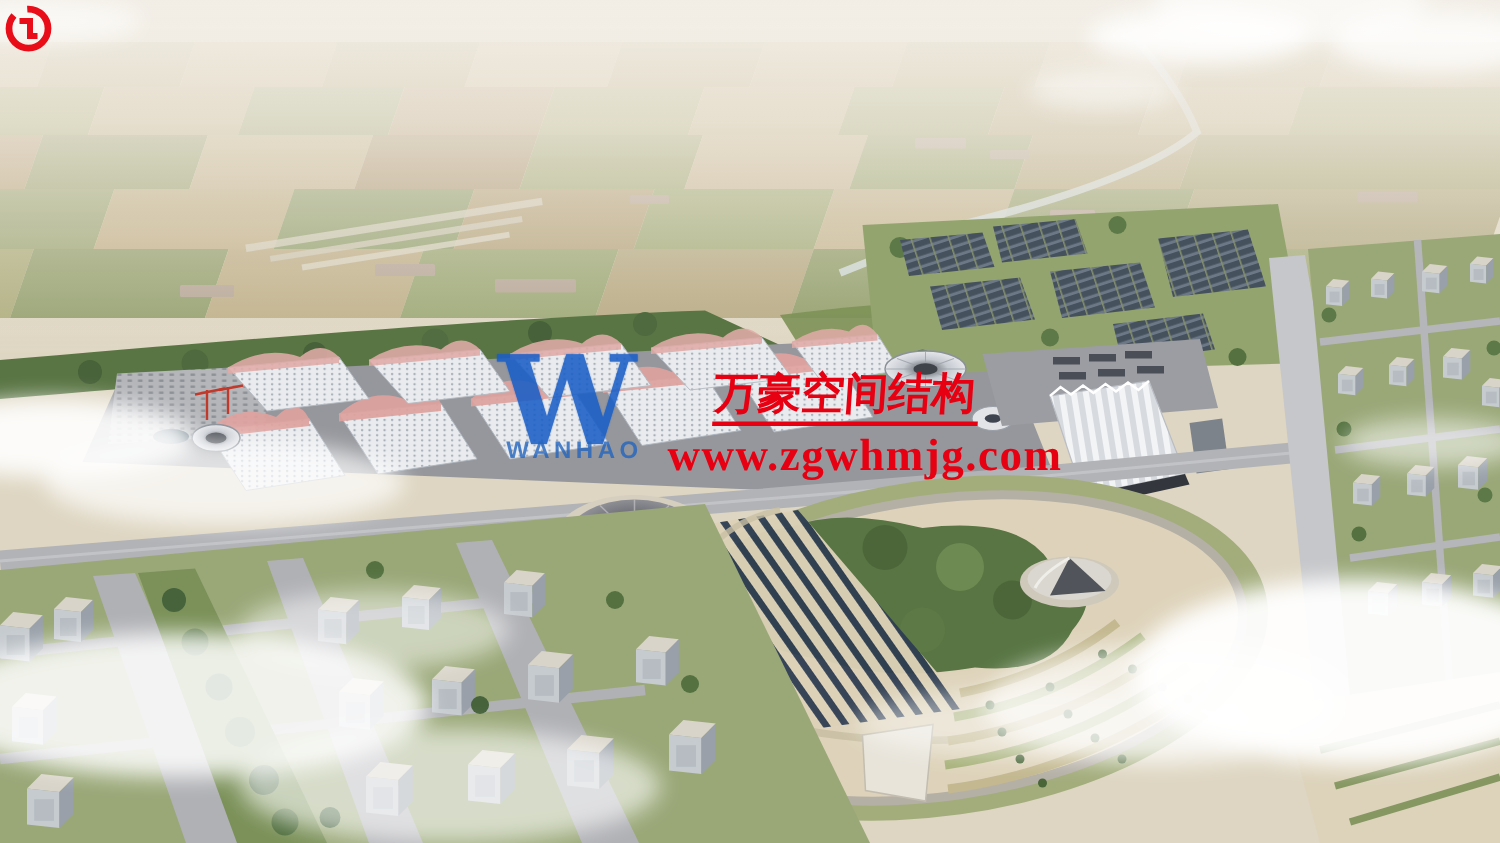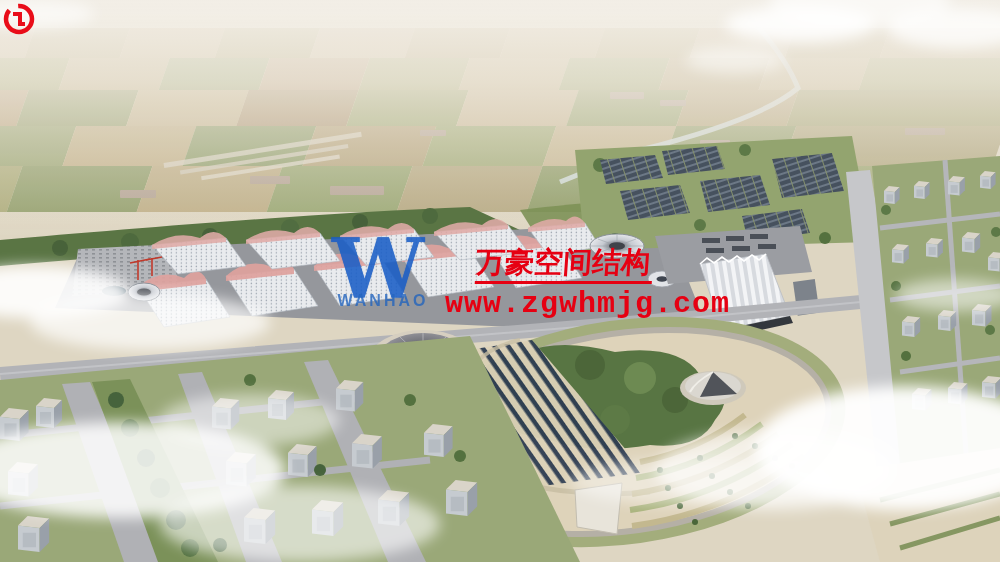--- a/index.html
+++ b/index.html
@@ -23,21 +23,21 @@
   }
   .wm-cn{
     position:absolute;left:476px;top:247px;
     font-family:"DejaVu Sans","Liberation Sans",sans-serif;
     font-weight:bold;font-size:29px;line-height:31px;letter-spacing:0px;
     color:#e60012;border-bottom:3px solid #e60012;padding:0 3px 3px 0;
     transform:skewX(-4deg);
   }
   .wm-url{
     position:absolute;left:445px;top:287px;
-    font-family:Liberation Mono, monospace;
+    font-family:Liberation Serif, serif;
     font-weight:bold;font-size:30px;letter-spacing:1px;color:#e60012;
   }
 </style>
 </head>
 <body>
 
 <div class="stage">
 
 <svg width="1000" height="562" viewBox="0 0 1000 562">
   <defs>

